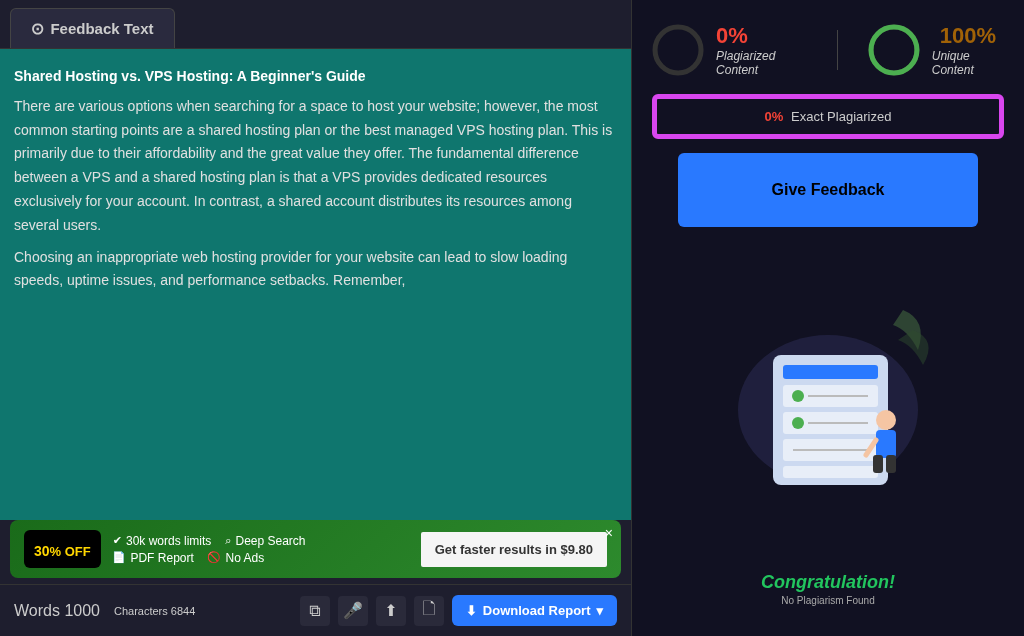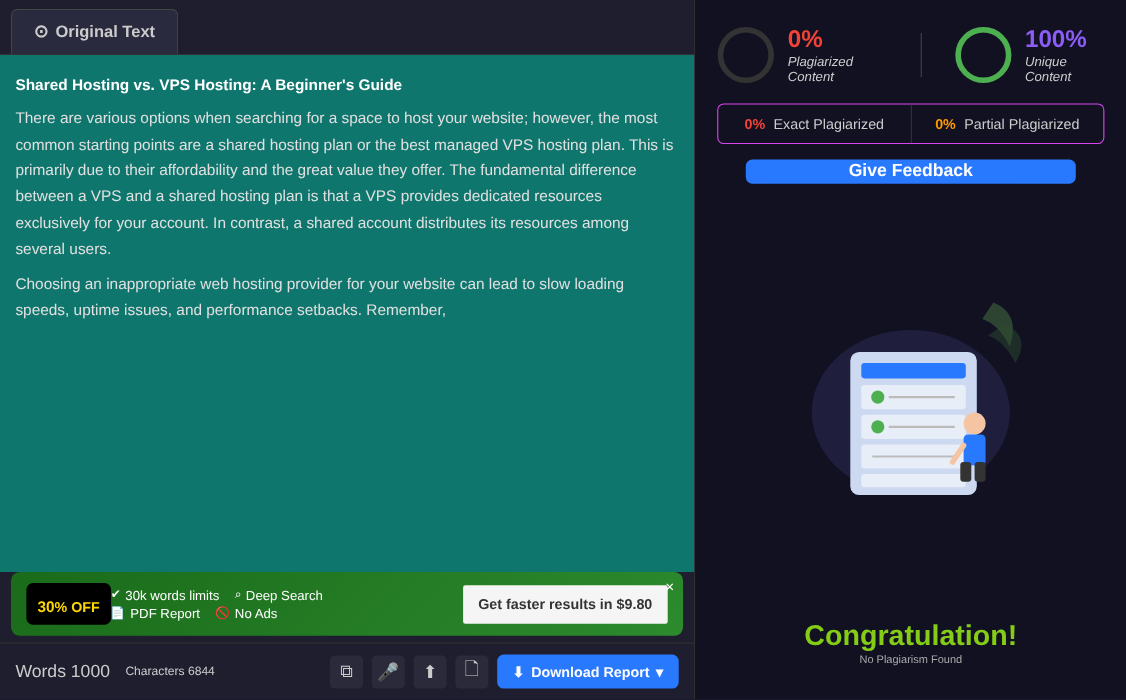--- a/index.html
+++ b/index.html
@@ -93,20 +93,21 @@
       top: 6px;
       right: 8px;
       color: #fff;
       cursor: pointer;
       font-size: 14px;
       line-height: 1;
     }
     .promo-left {
       display: flex;
       align-items: center;
+      gap: 12px;
     }
     .promo-badge {
       background: #000;
       color: #fff;
       font-size: 22px;
       font-weight: 900;
       padding: 6px 10px;
       border-radius: 6px;
       white-space: nowrap;
     }
@@ -219,38 +220,38 @@
     }
     .circle-label {
       display: flex;
       flex-direction: column;
     }
     .circle-pct {
       font-size: 22px;
       font-weight: 900;
     }
     .circle-pct.red { color: #f44336; }
-    .circle-pct.green { color: #8b5cf6; }
+    .circle-pct.green { color: #a16207; text-align: center; }
     .circle-sub {
       font-size: 12px;
       color: #ccc;
       font-style: italic;
     }
 
     
     svg.donut {
       width: 60px;
       height: 60px;
       transform: rotate(-90deg);
     }
 
     
     .stat-row {
       display: flex;
-      border: 1px solid #d946ef;
+      border: 5px solid #d946ef;
       border-radius: 6px;
       overflow: hidden;
     }
     .stat-item {
       flex: 1;
       padding: 10px 14px;
       text-align: center;
       font-size: 13px;
       color: #ccc;
       border-right: 1px solid #333;
@@ -259,24 +260,24 @@
     .stat-val {
       font-weight: bold;
       margin-right: 4px;
     }
     .stat-val.red { color: #f44336; }
     .stat-val.orange { color: #ff9800; }
 
     
     .feedback-btn {
       background: #2979ff;
-      color: #ffffff;
+      color: #000000;
       border: none;
       border-radius: 6px;
-      padding: 2px 30px;
+      padding: 28px 30px;
       font-size: 16px;
       font-weight: bold;
       cursor: pointer;
       align-self: center;
       width: 100%;
       max-width: 300px;
     }
 
     
     .illustration-wrap {
@@ -292,23 +293,24 @@
       width: 220px;
       height: 200px;
     }
 
     
     .congrats {
       text-align: center;
       padding-bottom: 10px;
     }
     .congrats-title {
-      font-size: 26px;
+      font-size: 18px;
       font-weight: 900;
-      color: #84cc16;
+      color: #22c55e;
+      font-style: italic;
     }
     .congrats-sub {
       font-size: 10px;
       color: #aaa;
       margin-top: 2px;
     }
 
     .divider {
       width: 1px;
       height: 40px;
@@ -316,21 +318,21 @@
     }
   </style>
 </head>
 <body>
 
 <div class="left-panel">
 
   <div class="tabs">
     <div class="tab tab-original">
       <span style="font-size:16px;">⊙</span>
-      <span>Original Text</span>
+      <span>Feedback Text</span>
     </div>
   </div>
 
   <div class="text-content">
     <h3>Shared Hosting vs. VPS Hosting: A Beginner's Guide</h3>
     <p>There are various options when searching for a space to host your website; however, the most common starting points are a shared hosting plan or the best managed VPS hosting plan. This is primarily due to their affordability and the great value they offer. The fundamental difference between a VPS and a shared hosting plan is that a VPS provides dedicated resources exclusively for your account. In contrast, a shared account distributes its resources among several users.</p>
     <p>Choosing an inappropriate web hosting provider for your website can lead to slow loading speeds, uptime issues, and performance setbacks. Remember,</p>
   </div>
 
   <div class="promo-banner">
@@ -412,24 +414,20 @@
         <span class="circle-sub">Unique Content</span>
       </div>
     </div>
   </div>
 
   <div class="stat-row">
     <div class="stat-item">
       <span class="stat-val red">0%</span>
       <span>Exact Plagiarized</span>
     </div>
-    <div class="stat-item">
-      <span class="stat-val orange">0%</span>
-      <span>Partial Plagiarized</span>
-    </div>
   </div>
 
   <button class="feedback-btn">Give Feedback</button>
 
   <div class="illustration-wrap">
     <svg class="illus-svg" viewBox="0 0 220 200" xmlns="http://www.w3.org/2000/svg">
 
       <ellipse cx="110" cy="110" rx="90" ry="75" fill="#2a2a50" opacity="0.6"></ellipse>
 
       <path d="M185 10 Q210 20 200 50 Q190 30 175 25 Z" fill="#3a5a3a" opacity="0.7"></path>

